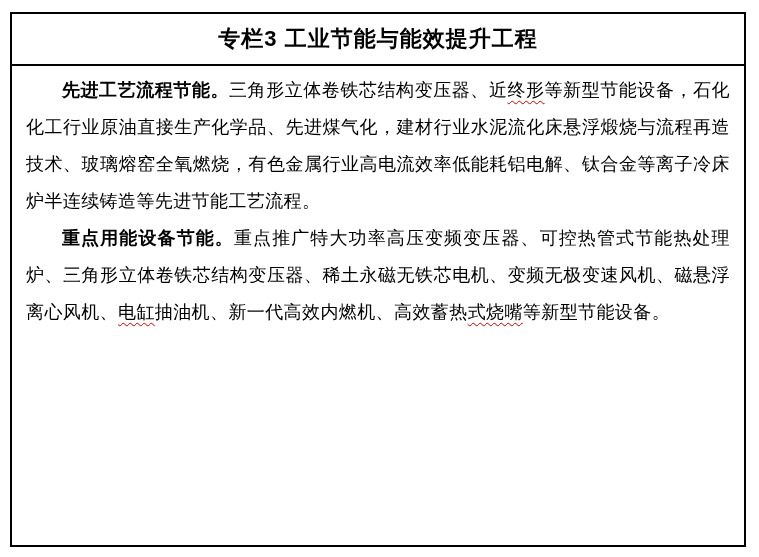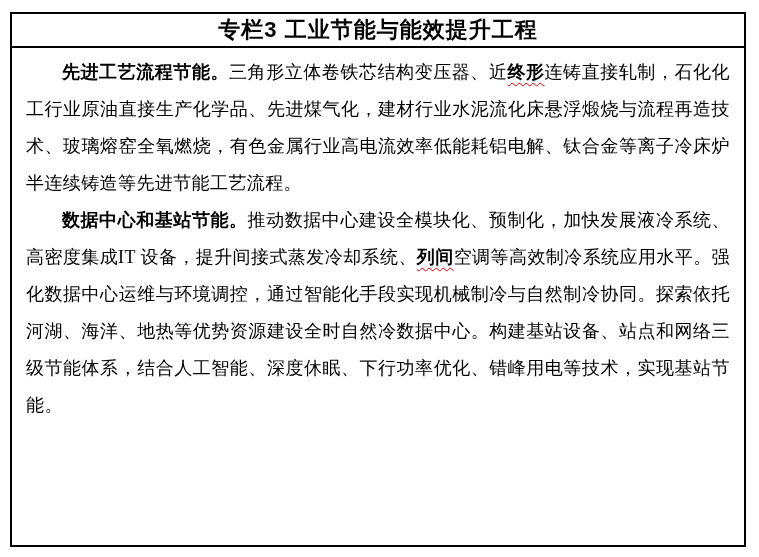--- a/index.html
+++ b/index.html
@@ -14,21 +14,21 @@
     position: absolute;
     left: 10px;
     top: 12px;
     width: 736px;
     height: 535px;
     box-sizing: border-box;
     border: 2px solid var(--border-color, #000);
     background: #ffffff;
   }
   .panel-title {
-    height: 34px;
+    height: 52px;
     box-sizing: border-box;
     border-bottom: 2px solid var(--border-color, #000);
     display: flex;
     align-items: center;
     justify-content: center;
     font-family: "Liberation Sans", sans-serif;
     font-weight: bold;
     font-size: 22px;
     letter-spacing: 1px;
     color: var(--text-color, #000);
@@ -50,25 +50,24 @@
   .seg-lead {
     font-family: Liberation Sans, sans-serif;
     font-weight: bold;
   }
   .seg-misspelled {
     text-decoration-line: underline;
     text-decoration-style: wavy;
     text-decoration-color: var(--squiggle-color, #d40000);
     text-decoration-thickness: 1px;
     text-underline-offset: 4px;
-    font-weight: bold;
   }
 </style>
 </head>
 <body>
 
 <div class="panel">
   <div class="panel-title">专栏3 工业节能与能效提升工程</div>
   <div class="panel-body" id="body-container">
-      <p><span class="seg-lead">先进工艺流程节能。</span><span class="seg-normal">三角形立体卷铁芯结构变压器、近</span><span class="seg-misspelled">终形</span><span class="seg-normal">连铸直接轧制，石化化工行业原油直接生产化学品、先进煤气化，建材行业水泥流化床悬浮煅烧与流程再造技术、玻璃熔窑全氧燃烧，有色金属行业高电流效率低能耗铝电解、钛合金等离子冷床炉半连续铸造等先进节能工艺流程。</span></p>
-      <p><span class="seg-lead">数据中心和基站节能。</span><span class="seg-normal">推动数据中心建设全模块化、预制化，加快发展液冷系统、高密度集成IT 设备，提升间接式蒸发冷却系统、</span><span class="seg-misspelled">列间</span><span class="seg-normal">空调等高效制冷系统应用水平。强化数据中心运维与环境调控，通过智能化手段实现机械制冷与自然制冷协同。探索依托河湖、海洋、地热等优势资源建设全时自然冷数据中心。构建基站设备、站点和网络三级节能体系，结合人工智能、深度休眠、下行功率优化、错峰用电等技术，实现基站节能。</span></p>
+      <p><span class="seg-lead">先进工艺流程节能。</span><span class="seg-normal">三角形立体卷铁芯结构变压器、近</span><span class="seg-misspelled">终形</span><span class="seg-normal">等新型节能设备，石化化工行业原油直接生产化学品、先进煤气化，建材行业水泥流化床悬浮煅烧与流程再造技术、玻璃熔窑全氧燃烧，有色金属行业高电流效率低能耗铝电解、钛合金等离子冷床炉半连续铸造等先进节能工艺流程。</span></p>
+      <p><span class="seg-lead">重点用能设备节能。</span><span class="seg-normal">重点推广特大功率高压变频变压器、可控热管式节能热处理炉、三角形立体卷铁芯结构变压器、稀土永磁无铁芯电机、变频无极变速风机、磁悬浮离心风机、</span><span class="seg-misspelled">电缸</span><span class="seg-normal">抽油机、新一代高效内燃机、高效蓄热</span><span class="seg-misspelled">式烧嘴</span><span class="seg-normal">等新型节能设备。</span></p>
     </div>
 </div>
 
 </body></html>

